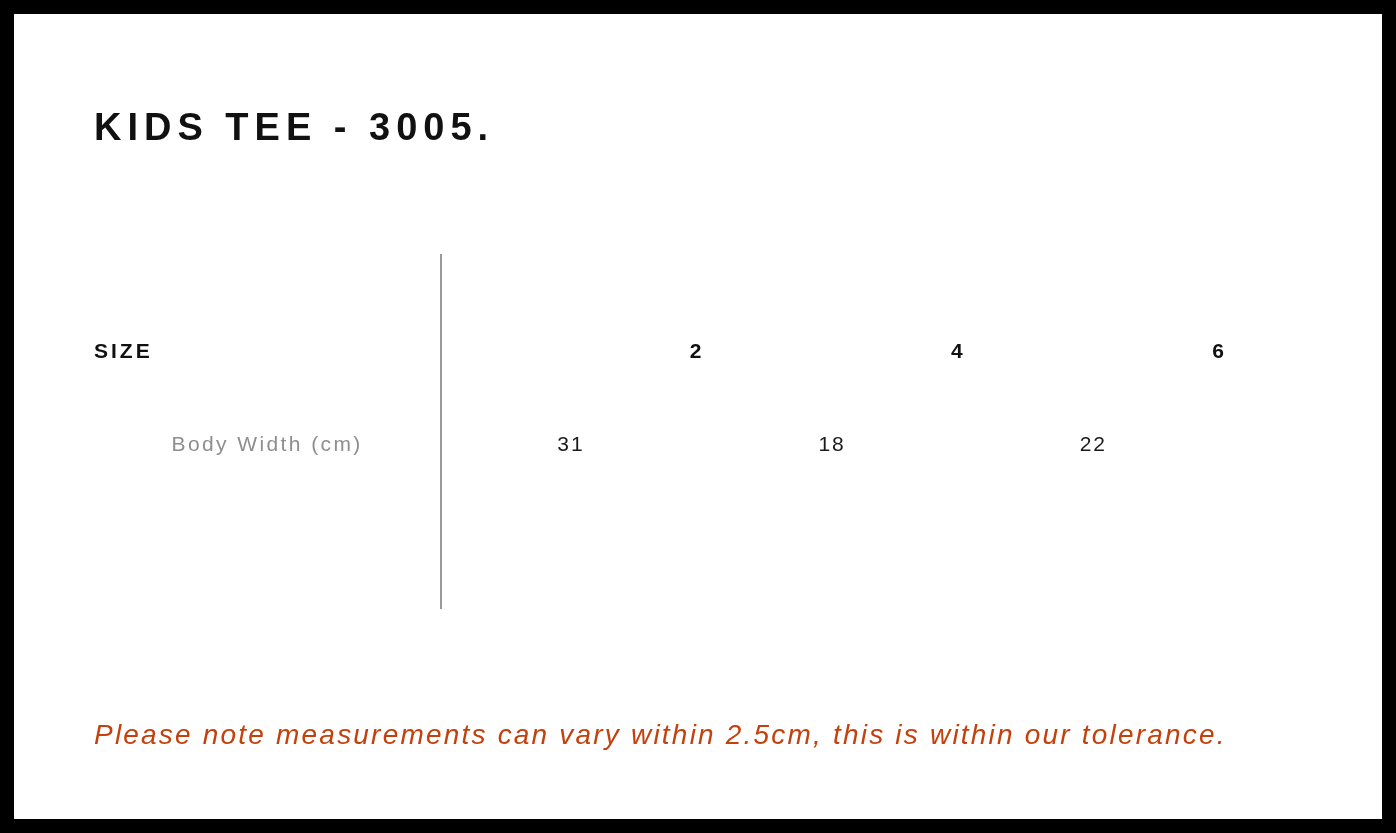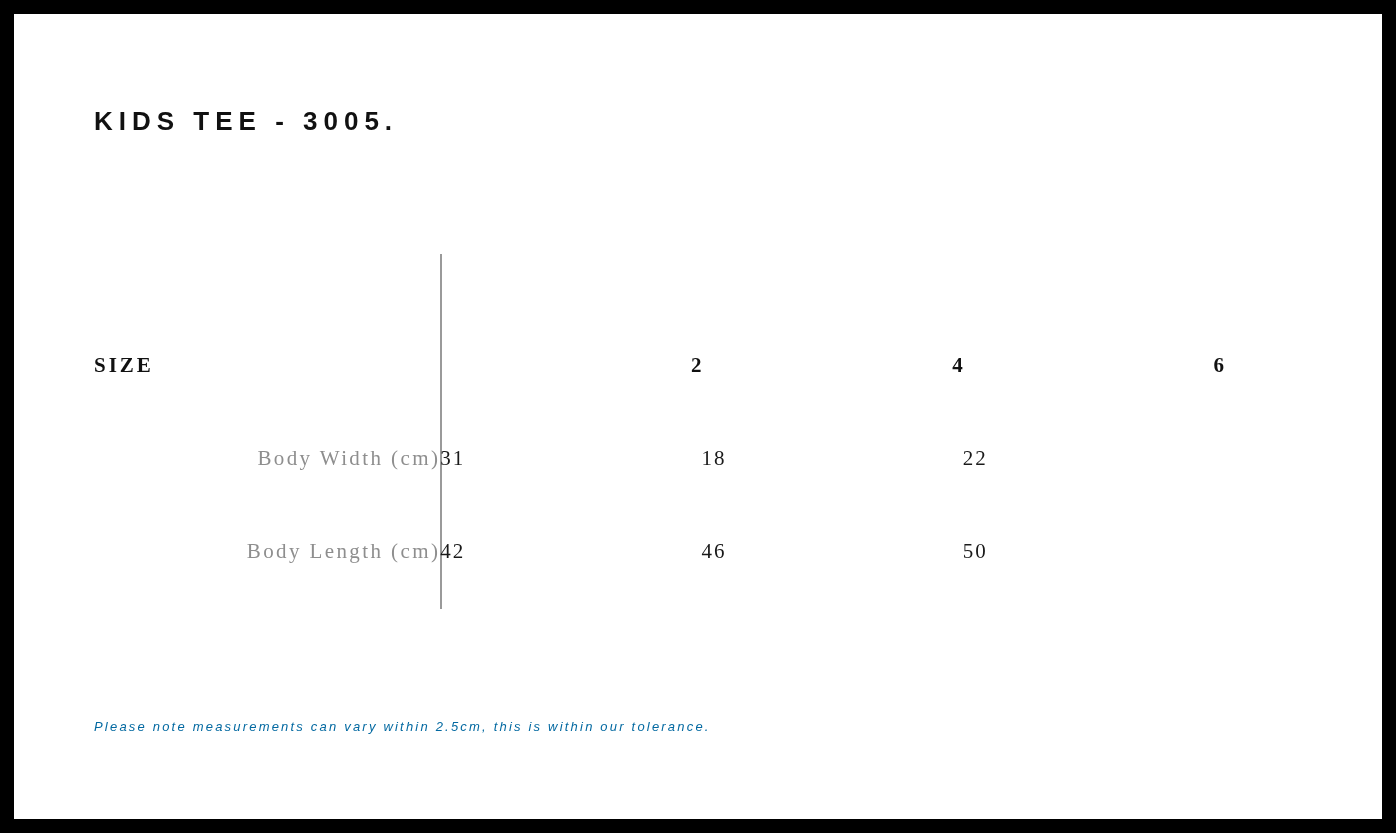--- a/index.html
+++ b/index.html
@@ -21,44 +21,43 @@
     width: 1368px;
     height: 805px;
     background: #ffffff;
     box-sizing: border-box;
   }
 
   .title {
     position: absolute;
     left: 80px;
     top: 92px;
-    font-size: 26px;
+    font-size: 38px;
     font-weight: 700;
     letter-spacing: 6px;
     color: #111111;
     white-space: nowrap;
   }
 
   .vrule {
     position: absolute;
     left: 426px;
     top: 240px;
     width: 2px;
     height: 355px;
     background: #9a9a9a;
   }
 
   table.size-table {
     position: absolute;
     left: 80px;
-    top: 305px;
+    top: 290px;
     width: 1130px;
     border-collapse: collapse;
     table-layout: fixed;
-    font-family: Liberation Serif, serif;
   }
 
   table.size-table col.label-col { width: 346px; }
   table.size-table col.val-col { width: 261px; }
 
   table.size-table th,
   table.size-table td {
     padding: 0;
     height: 93px;
     vertical-align: middle;
@@ -75,44 +74,44 @@
 
   th.hdr-val {
     text-align: right;
     font-weight: 700;
     color: #111111;
     font-size: 21px;
     padding-right: 22px;
   }
 
   td.row-label {
-    text-align: right;
+    text-align: center;
     color: #8e8e8e;
     letter-spacing: 2.4px;
     font-weight: 400;
     font-size: 21px;
   }
 
   td.row-val {
-    text-align: left;
+    text-align: center;
     color: #1a1a1a;
     letter-spacing: 2px;
     font-weight: 400;
     font-size: 21px;
     padding-right: 22px;
   }
 
   .note {
     position: absolute;
     left: 80px;
     top: 705px;
-    font-size: 13px;
+    font-size: 28px;
     font-style: italic;
     letter-spacing: 2.2px;
-    color: #0369a1;
+    color: #c2410c;
     white-space: nowrap;
   }
 </style>
 </head>
 <body>
 
 <div class="page">
 
   <div class="title">KIDS TEE - 3005.</div>
 
@@ -133,24 +132,18 @@
         <th class="hdr-val">6</th>
       </tr>
     </thead>
     <tbody>
       <tr>
         <td class="row-label">Body Width (cm)</td>
         <td class="row-val">31</td>
         <td class="row-val">18</td>
         <td class="row-val">22</td>
       </tr>
-      <tr>
-        <td class="row-label">Body Length (cm)</td>
-        <td class="row-val">42</td>
-        <td class="row-val">46</td>
-        <td class="row-val">50</td>
-      </tr>
     </tbody>
   </table>
 
   <div class="note">Please note measurements can vary within 2.5cm, this is within our tolerance.</div>
 
 </div>
 
 </body></html>

